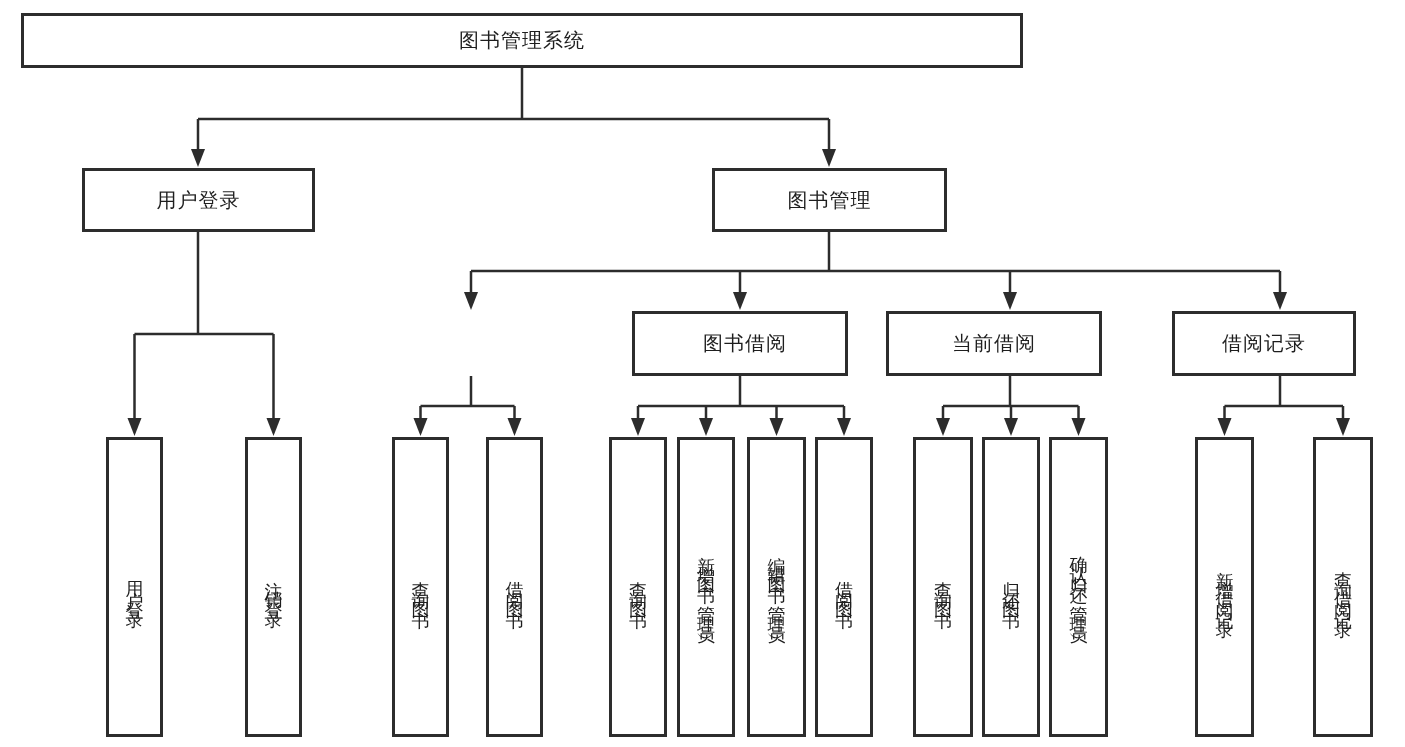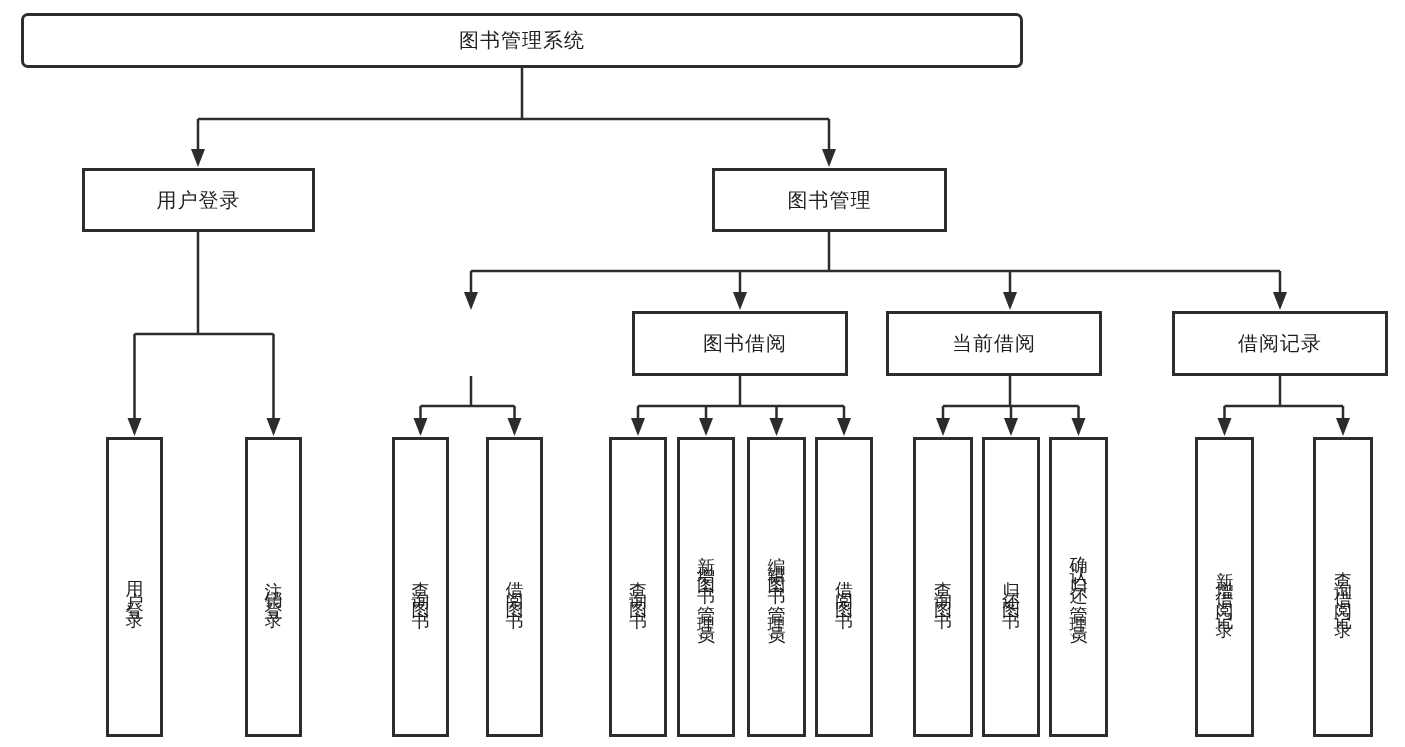--- a/index.html
+++ b/index.html
@@ -97,38 +97,38 @@
       <polygon points="1071.5,418 1085.5,418 1078.5,436" fill="#2c2c2c" stroke="none"></polygon>
     </g>
 
     <g>
       <path d="M1280 376 V406 M1224.5 406 H1343 M1224.5 406 V420 M1343 406 V420"></path>
       <polygon points="1217.5,418 1231.5,418 1224.5,436" fill="#2c2c2c" stroke="none"></polygon>
       <polygon points="1336,418 1350,418 1343,436" fill="#2c2c2c" stroke="none"></polygon>
     </g>
   </svg>
 
-  <div class="box h" style="left:21px; top:13px; width:1002px; height:55px;border-radius:7px;">
+  <div class="box h" style="left:21px; top:13px; width:1002px; height:55px;">
     <span>图书管理系统</span>
   </div>
 
   <div class="box h" style="left:82px; top:168px; width:233px; height:64px;">
     <span>用户登录</span>
   </div>
   <div class="box h" style="left:712px; top:168px; width:235px; height:64px;">
     <span>图书管理</span>
   </div>
 
   <div class="box h" style="left:632px; top:311px; width:216px; height:65px;padding-left:10px;">
     <span>图书借阅</span>
   </div>
   <div class="box h" style="left:886px; top:311px; width:216px; height:65px;">
     <span>当前借阅</span>
   </div>
-  <div class="box h" style="left:1172px; top:311px; width:216px; height:65px;">
+  <div class="box h" style="left:1172px; top:311px; width:184px; height:65px;">
     <span>借阅记录</span>
   </div>
 
   <div class="box v" style="left:106px; top:437px; width:57px; height:300px;">
     <span class="vtext">用户登录</span>
   </div>
   <div class="box v" style="left:245px; top:437px; width:57px; height:300px;">
     <span class="vtext">注销登录</span>
   </div>
 

